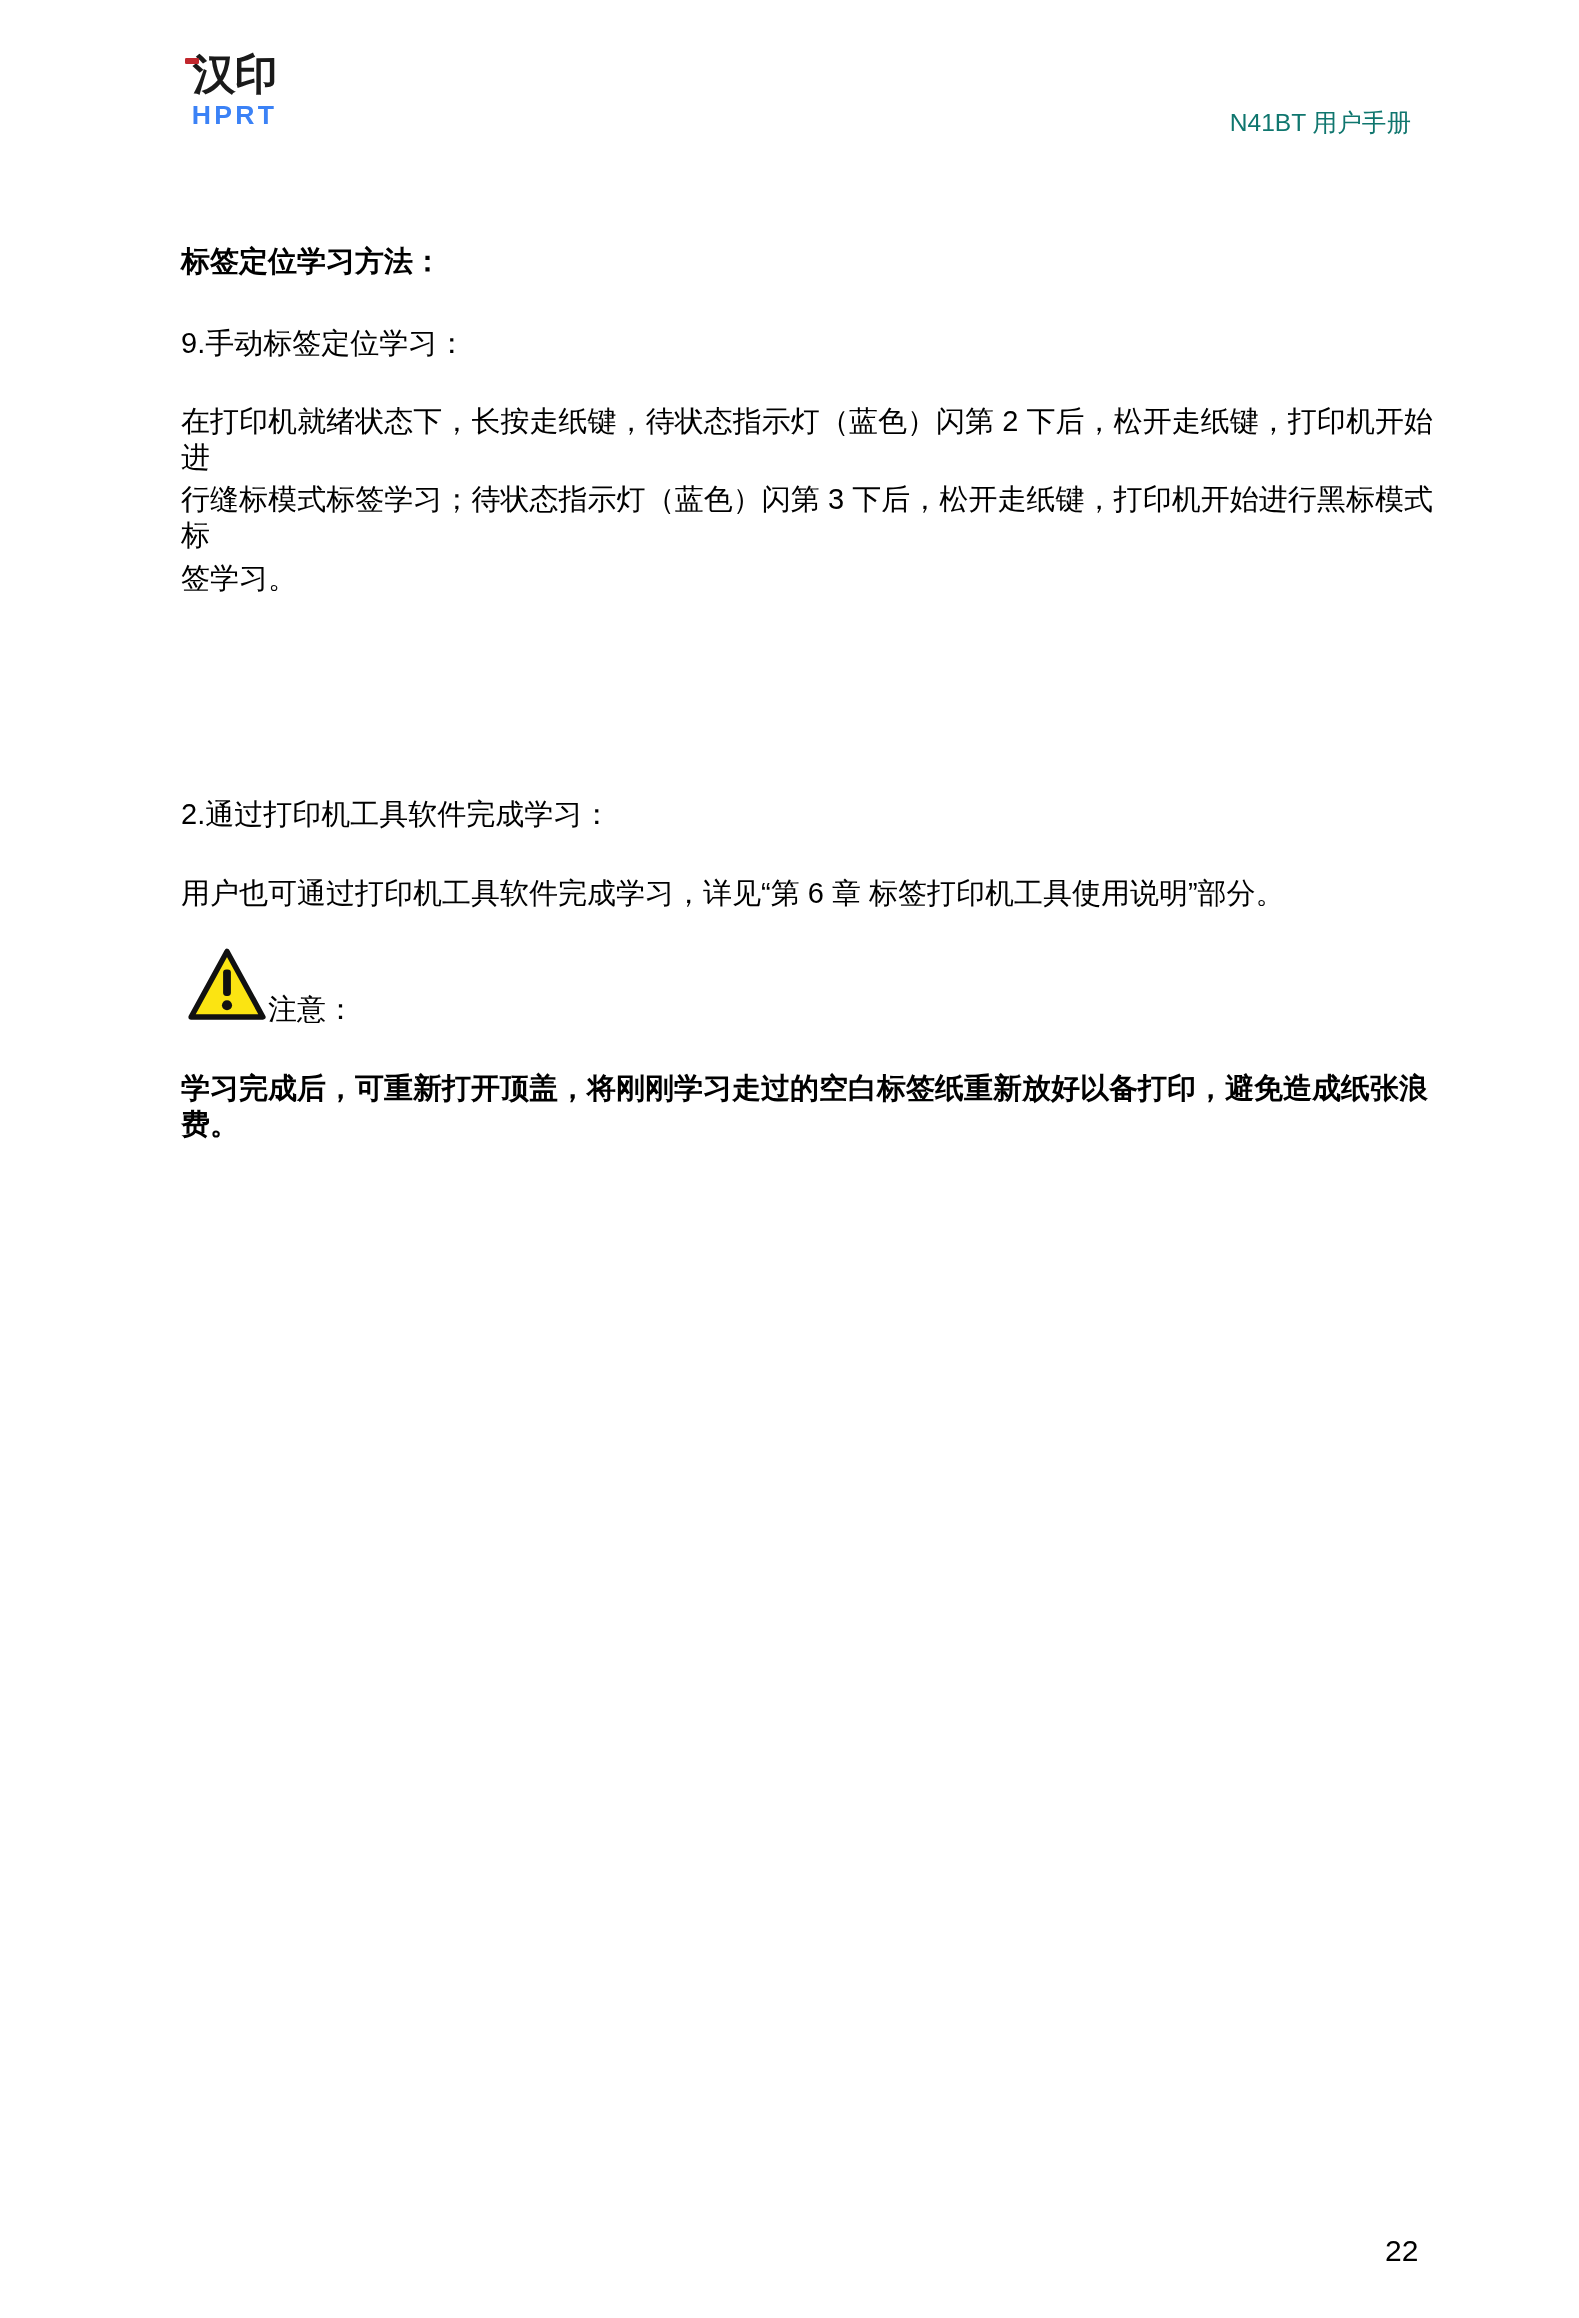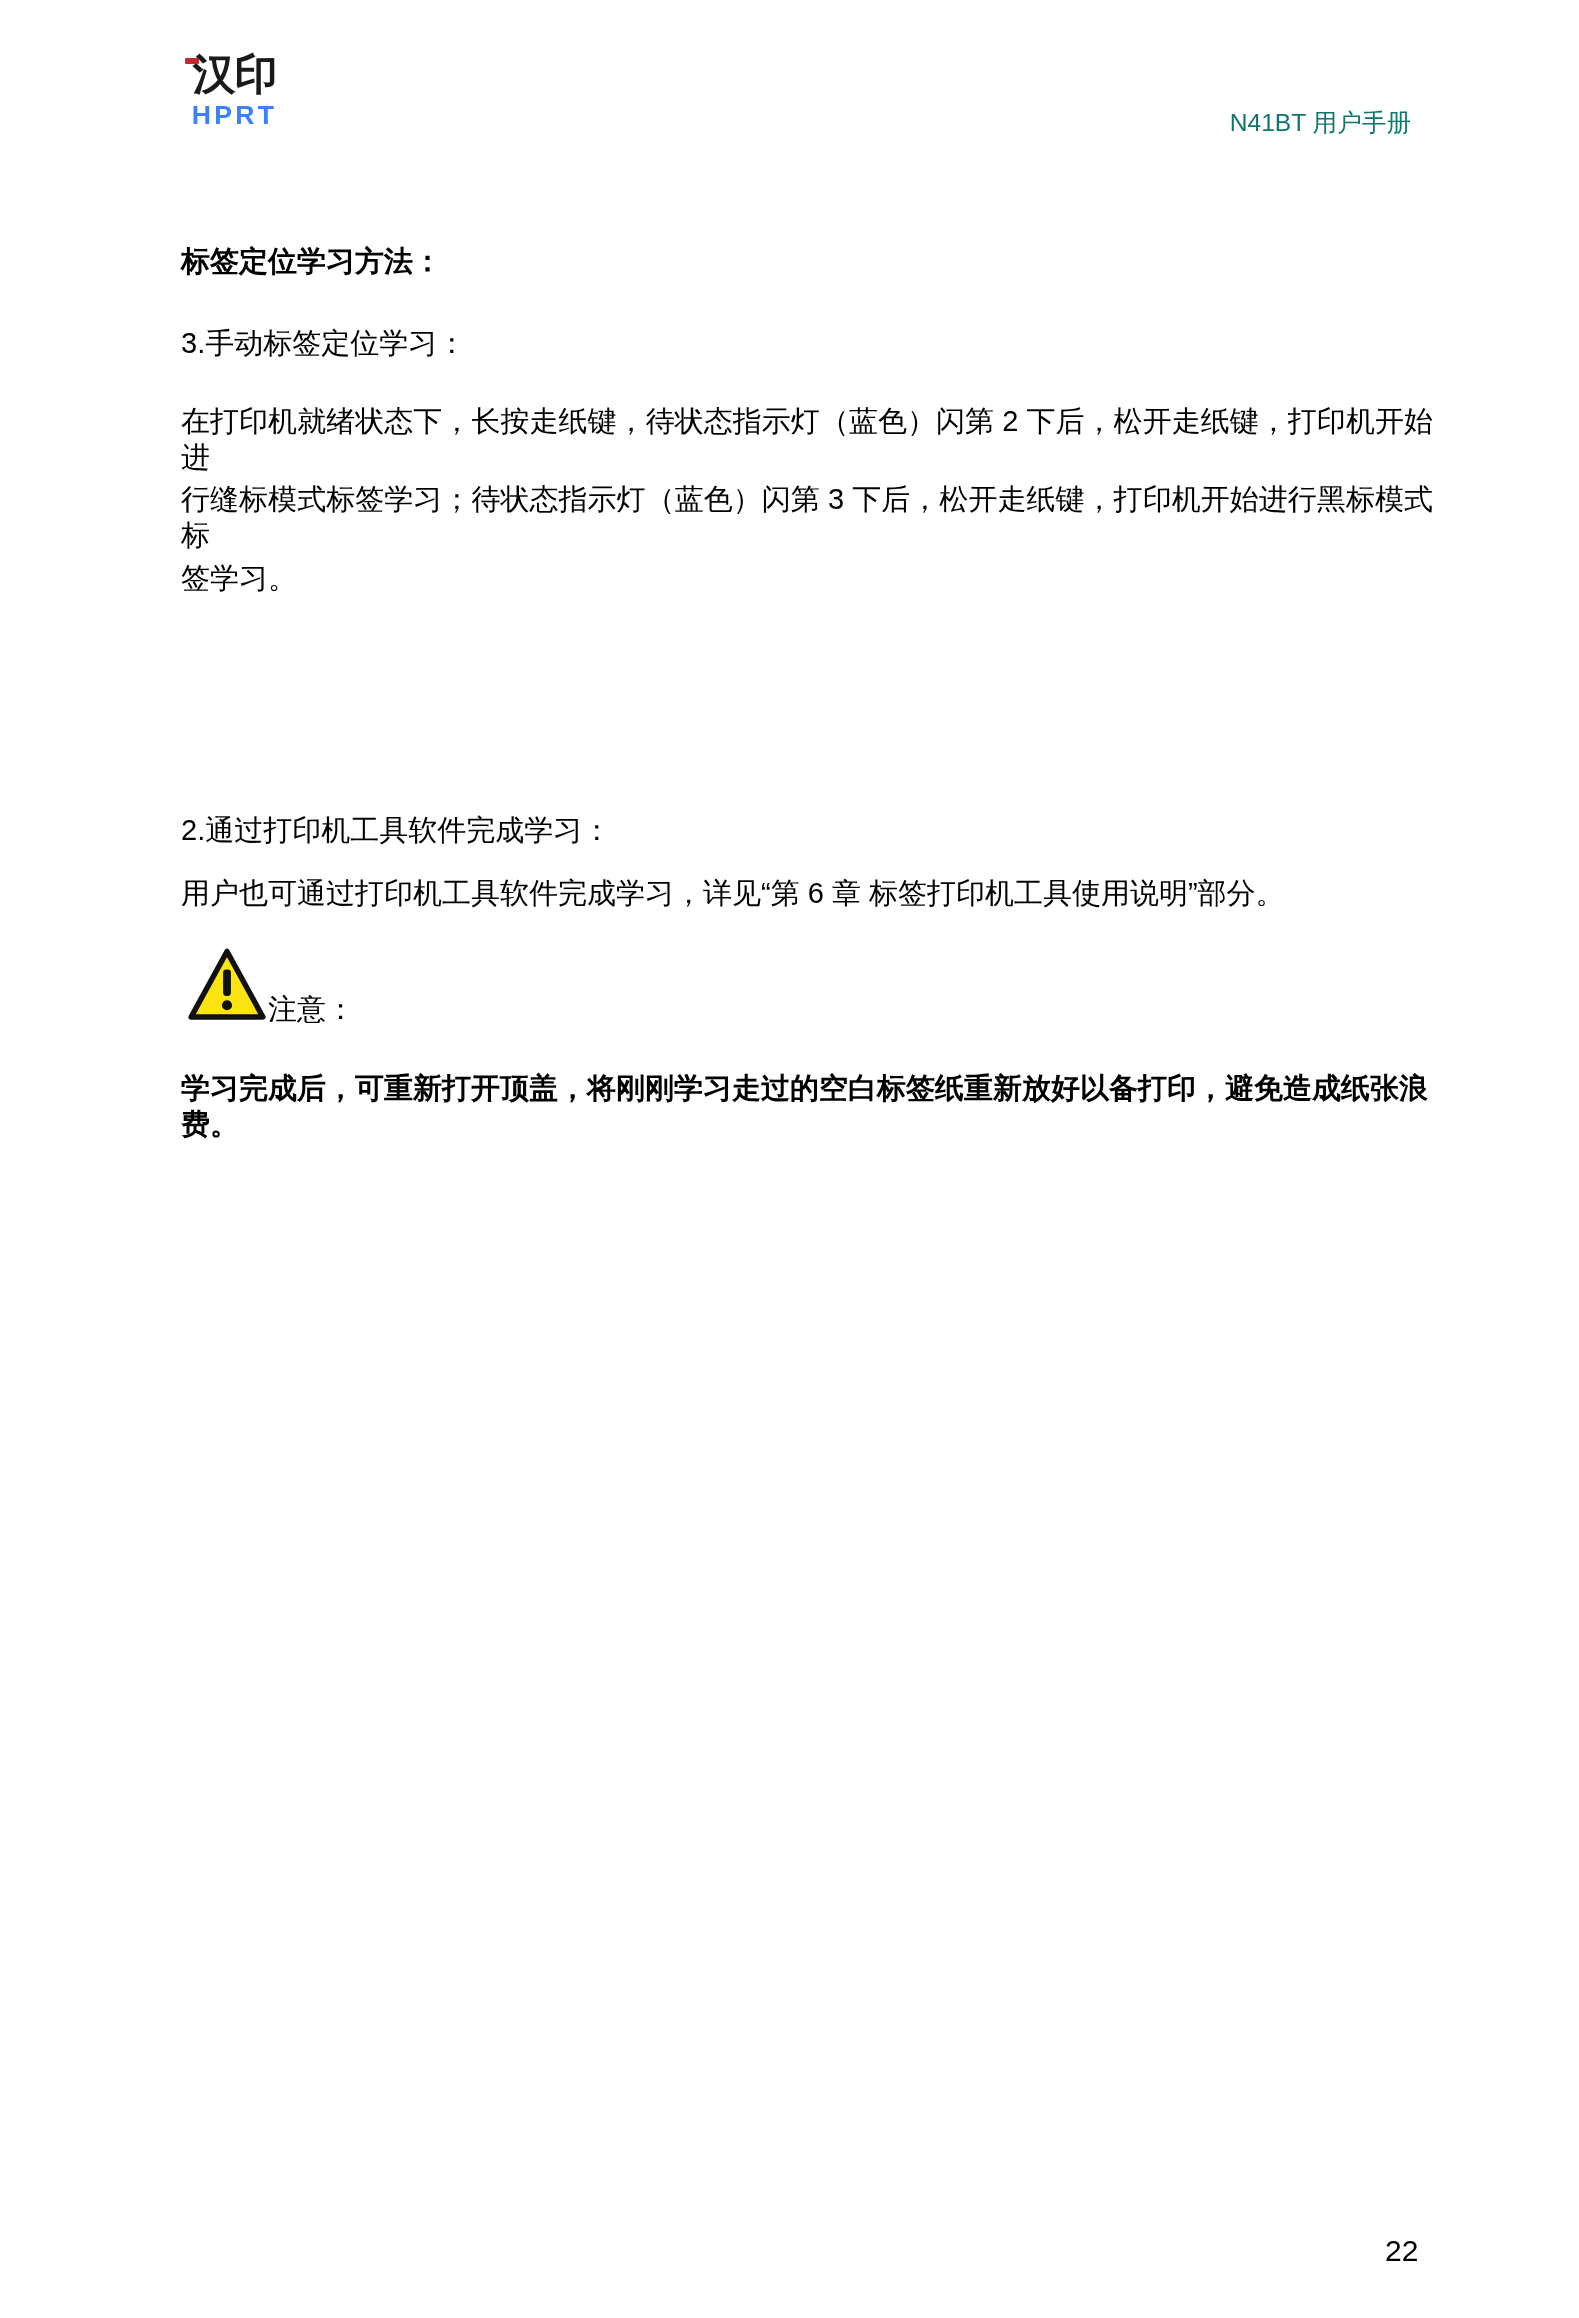--- a/index.html
+++ b/index.html
@@ -78,21 +78,21 @@
     text-align-last: justify;
   }
   .bold { font-weight: 700; }
 
   .heading        { top: 243px; }
   .item1-title    { top: 325px; }
   .p1-l1          { top: 403px; }
   .p1-l2          { top: 481px; }
   .p1-l3          { top: 560px; }
   .para2          { top: 639px; }
-  .item2-title    { top: 796px; margin-top: 16px; }
+  .item2-title    { top: 796px; }
   .para3          { top: 875px; }
   .notice-text    { top: 1070px; }
 
   
   .warning-icon {
     position: absolute;
     left: 188px;
     top: 946px;
     width: 78px;
     height: 78px;
@@ -125,21 +125,21 @@
       <span class="logo-dash"></span>
       <span>汉印</span>
     </span>
     <span class="logo-en">HPRT</span>
   </div>
 
   <div class="doc-title">N41BT 用户手册</div>
 
   <div class="tline bold heading">标签定位学习方法：</div>
 
-  <div class="tline item1-title">3.手动标签定位学习：</div>
+  <div class="tline item1-title">9.手动标签定位学习：</div>
 
   <div class="tline justify p1-l1">在打印机就绪状态下，长按走纸键，待状态指示灯（蓝色）闪第 2 下后，松开走纸键，打印机开始进</div>
   <div class="tline justify p1-l2">行缝标模式标签学习；待状态指示灯（蓝色）闪第 3 下后，松开走纸键，打印机开始进行黑标模式标</div>
   <div class="tline p1-l3">签学习。</div>
 
 
   <div class="tline item2-title">2.通过打印机工具软件完成学习：</div>
 
   <div class="tline para3">用户也可通过打印机工具软件完成学习，详见“第 6 章  标签打印机工具使用说明”部分。</div>
 

